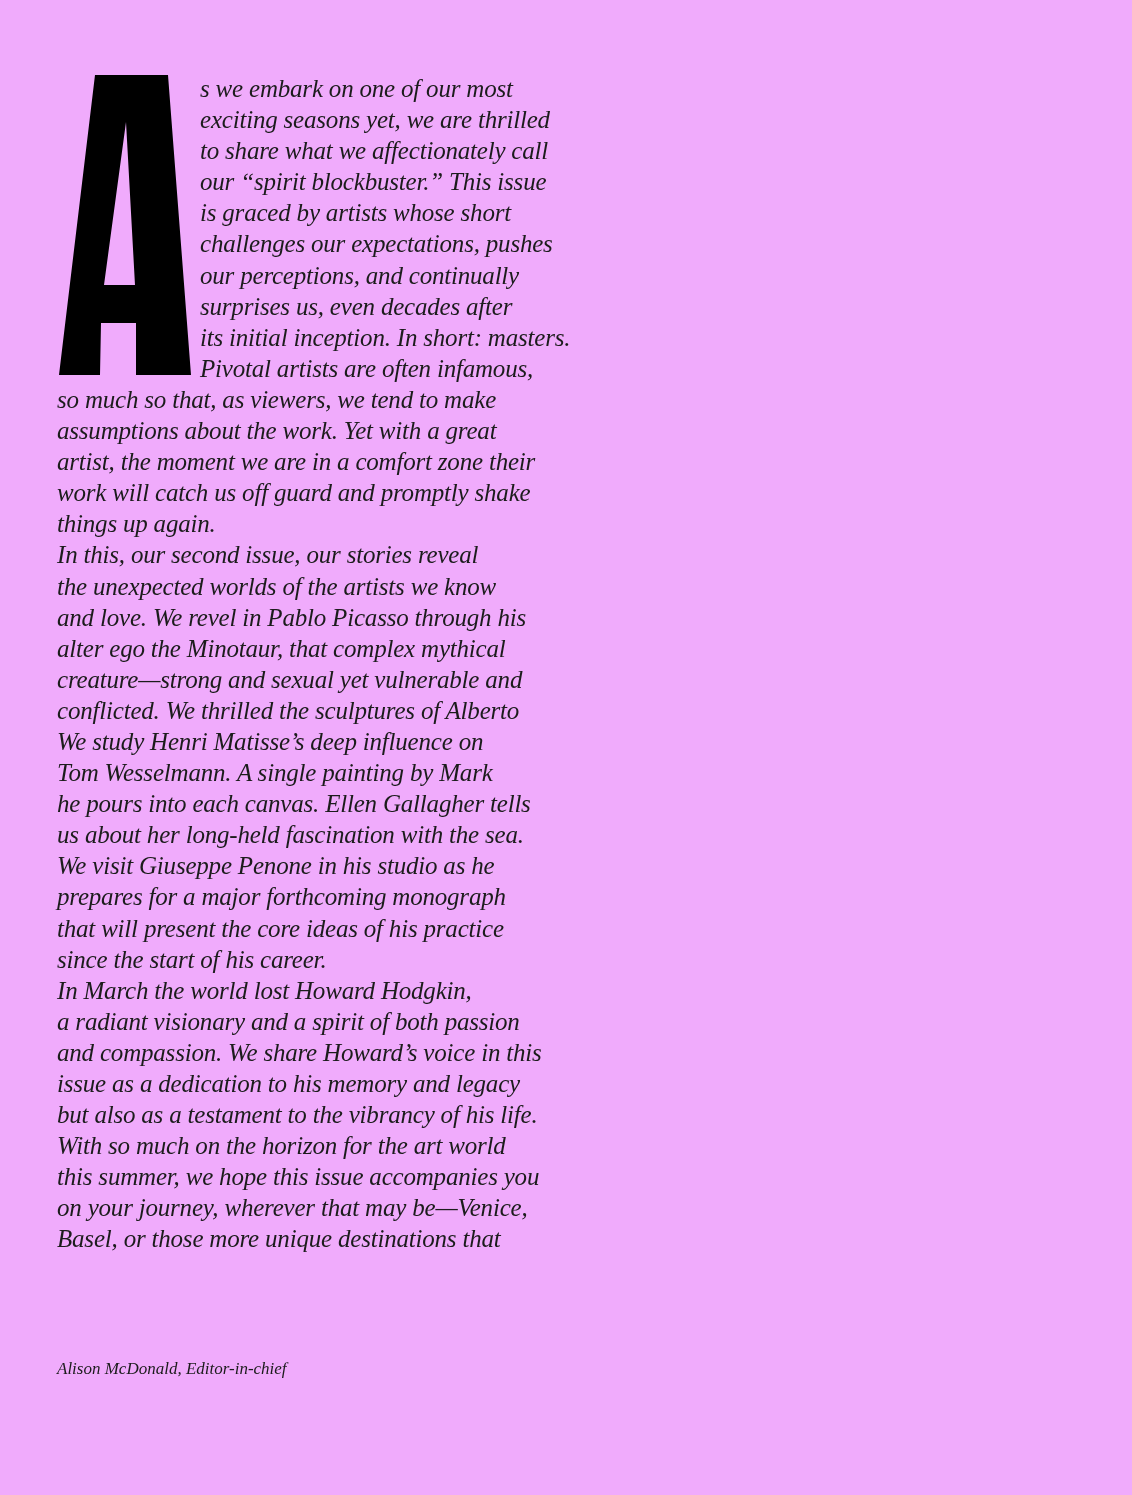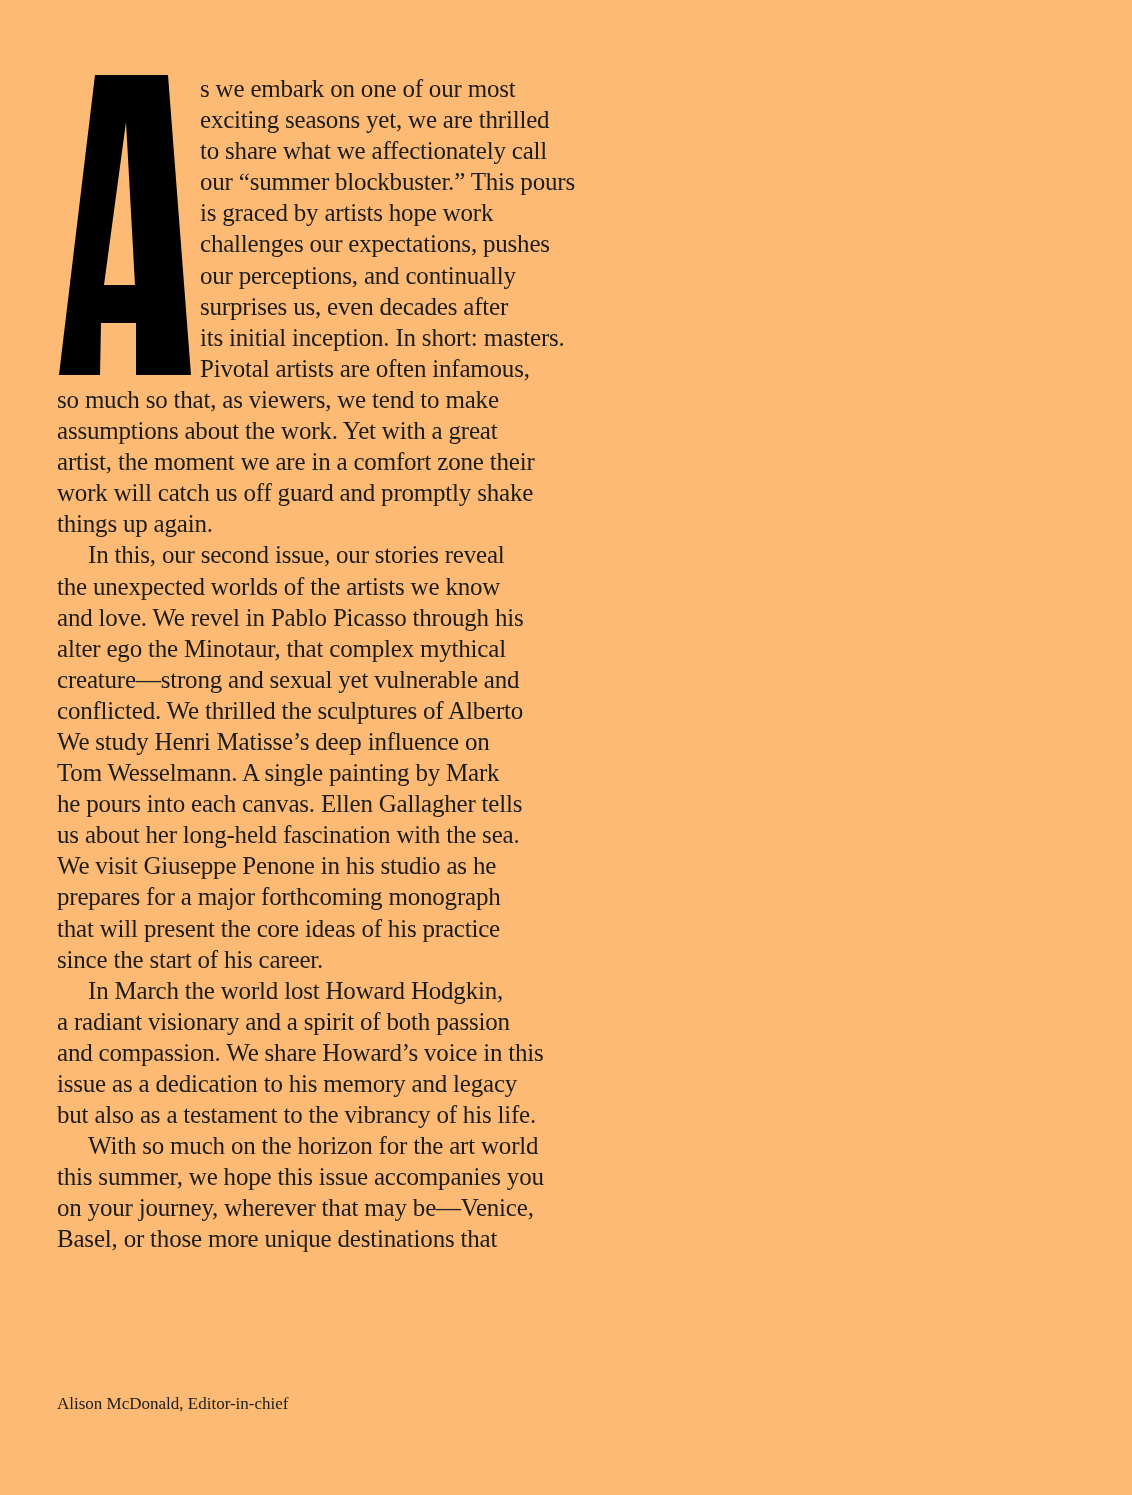--- a/index.html
+++ b/index.html
@@ -1,21 +1,22 @@
 <!DOCTYPE html>
 <html><head>
 <meta charset="utf-8">
 <style>
   html, body { margin: 0; padding: 0; background: #ffffff; }
   .page {
     position: relative;
     width: 1132px;
     height: 1495px;
-    background: #fdba74;
+    background: #f0abfc;
     overflow: hidden;
+    font-style: italic;
   }
   .dropcap {
     position: absolute;
     left: 59px;
     top: 75px;
     width: 134px;
     height: 300px;
   }
   .column {
     position: absolute;
@@ -25,51 +26,50 @@
   }
   .line {
     font-family: "Liberation Serif", serif;
     font-size: 25px;
     line-height: 31.1px;
     color: #1c1c1c;
     letter-spacing: -0.2px;
     white-space: nowrap;
   }
   .beside-dropcap { margin-left: 143px; }
-  .para-indent { margin-left: 31px; }
+  .para-indent { }
   .signature {
     position: absolute;
     left: 57px;
     top: 1358px;
     font-family: "Liberation Serif", serif;
     font-size: 17px;
     line-height: 21px;
     color: #1c1c1c;
     letter-spacing: 0;
     white-space: nowrap;
-    margin-top: 35px;
   }
 </style>
 </head>
 <body>
 
 <div class="page">
 
   <svg class="dropcap" viewBox="0 0 134 300" preserveAspectRatio="none" role="img" aria-label="A">
     <path fill-rule="evenodd" d="M36 0 L109 0 L132 300 L0 300 Z
              M67 47 L76 210 L45 210 Z
              M42 248 L77 248 L77 300 L41 300 Z" fill="#000000"></path>
   </svg>
 
   <div class="column" id="column">
       <div class="line beside-dropcap">s we embark on one of our most</div>
       <div class="line beside-dropcap">exciting seasons yet, we are thrilled</div>
       <div class="line beside-dropcap">to share what we affectionately call</div>
-      <div class="line beside-dropcap">our “summer blockbuster.” This pours</div>
-      <div class="line beside-dropcap">is graced by artists hope work</div>
+      <div class="line beside-dropcap">our “spirit blockbuster.” This issue</div>
+      <div class="line beside-dropcap">is graced by artists whose short</div>
       <div class="line beside-dropcap">challenges our expectations, pushes</div>
       <div class="line beside-dropcap">our perceptions, and continually</div>
       <div class="line beside-dropcap">surprises us, even decades after</div>
       <div class="line beside-dropcap">its initial inception. In short: masters.</div>
       <div class="line beside-dropcap">Pivotal artists are often infamous,</div>
       <div class="line">so much so that, as viewers, we tend to make</div>
       <div class="line">assumptions about the work. Yet with a great</div>
       <div class="line">artist, the moment we are in a comfort zone their</div>
       <div class="line">work will catch us off guard and promptly shake</div>
       <div class="line">things up again.</div>

